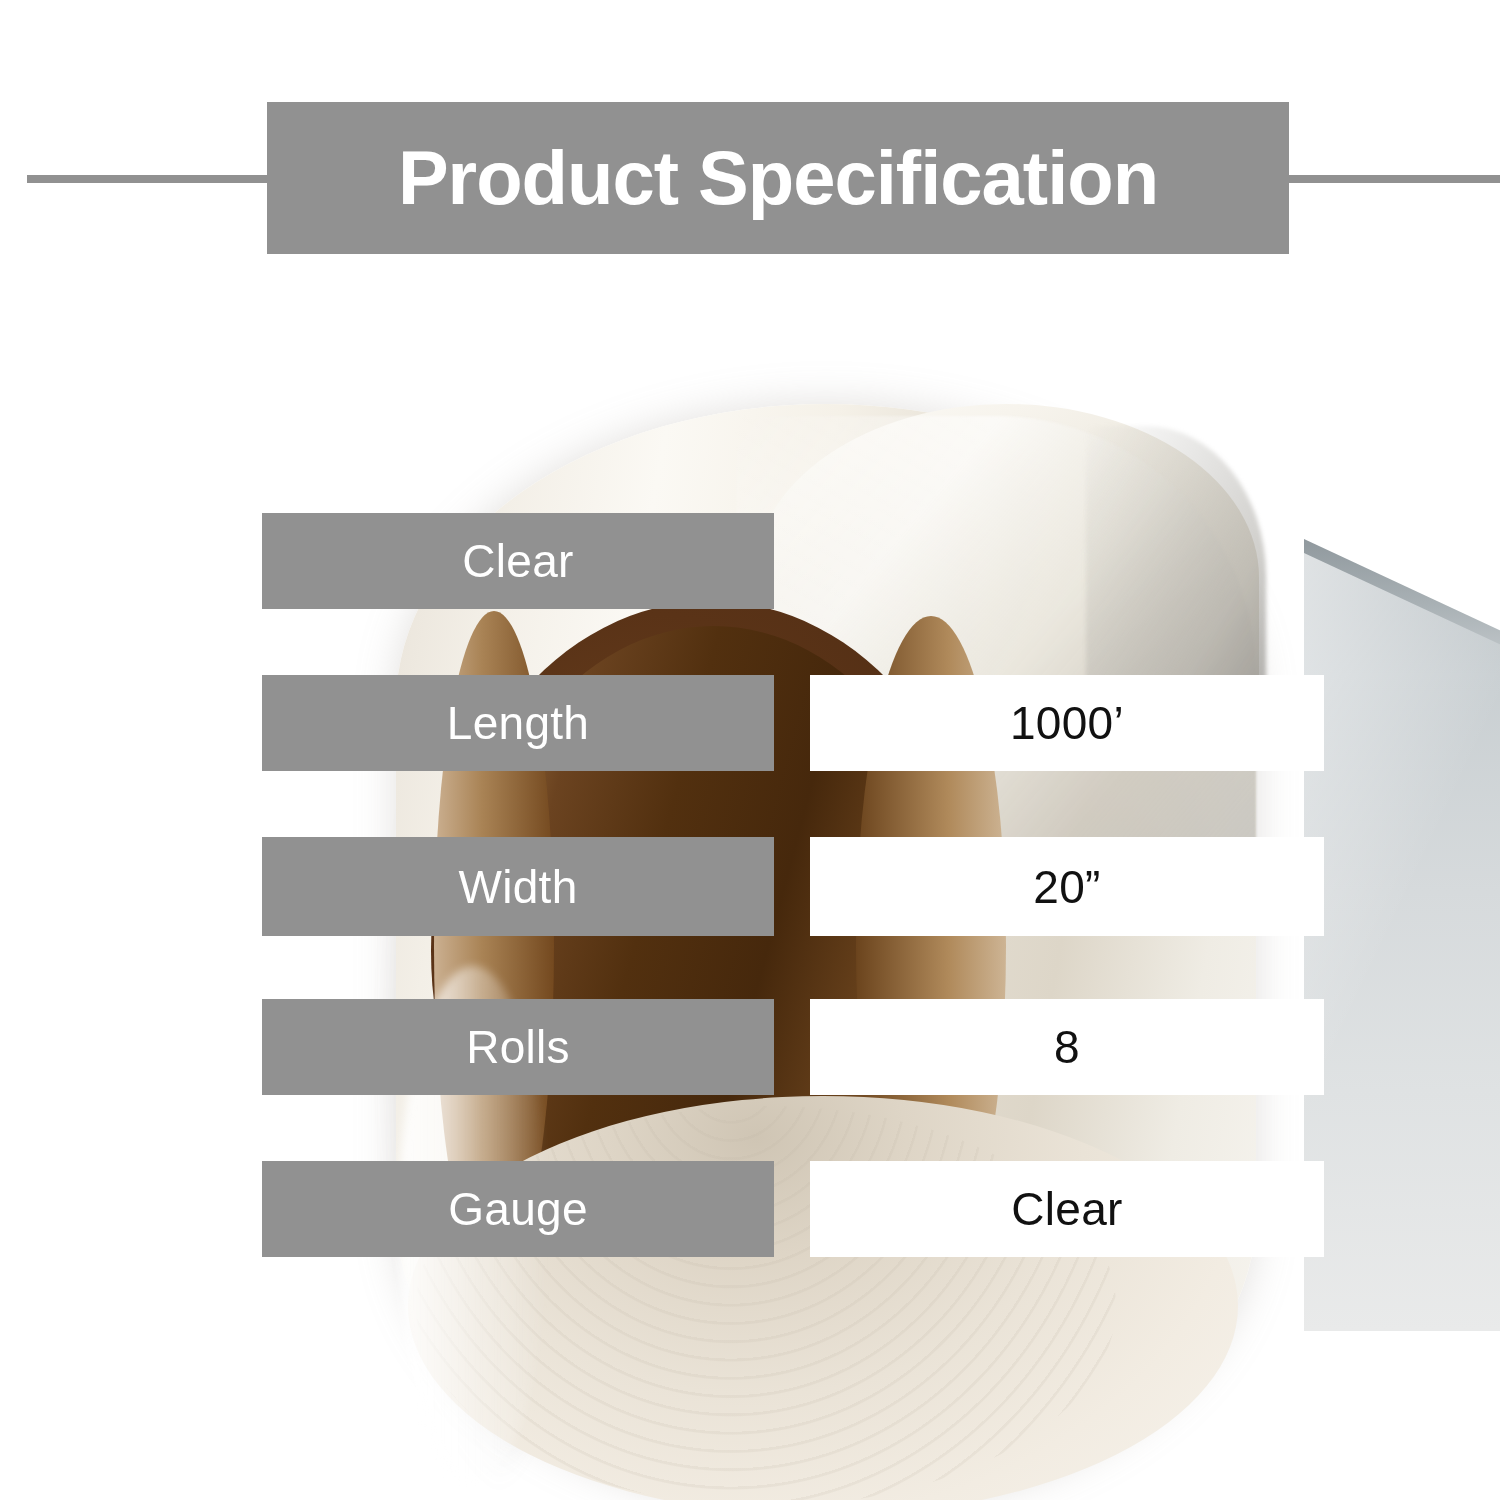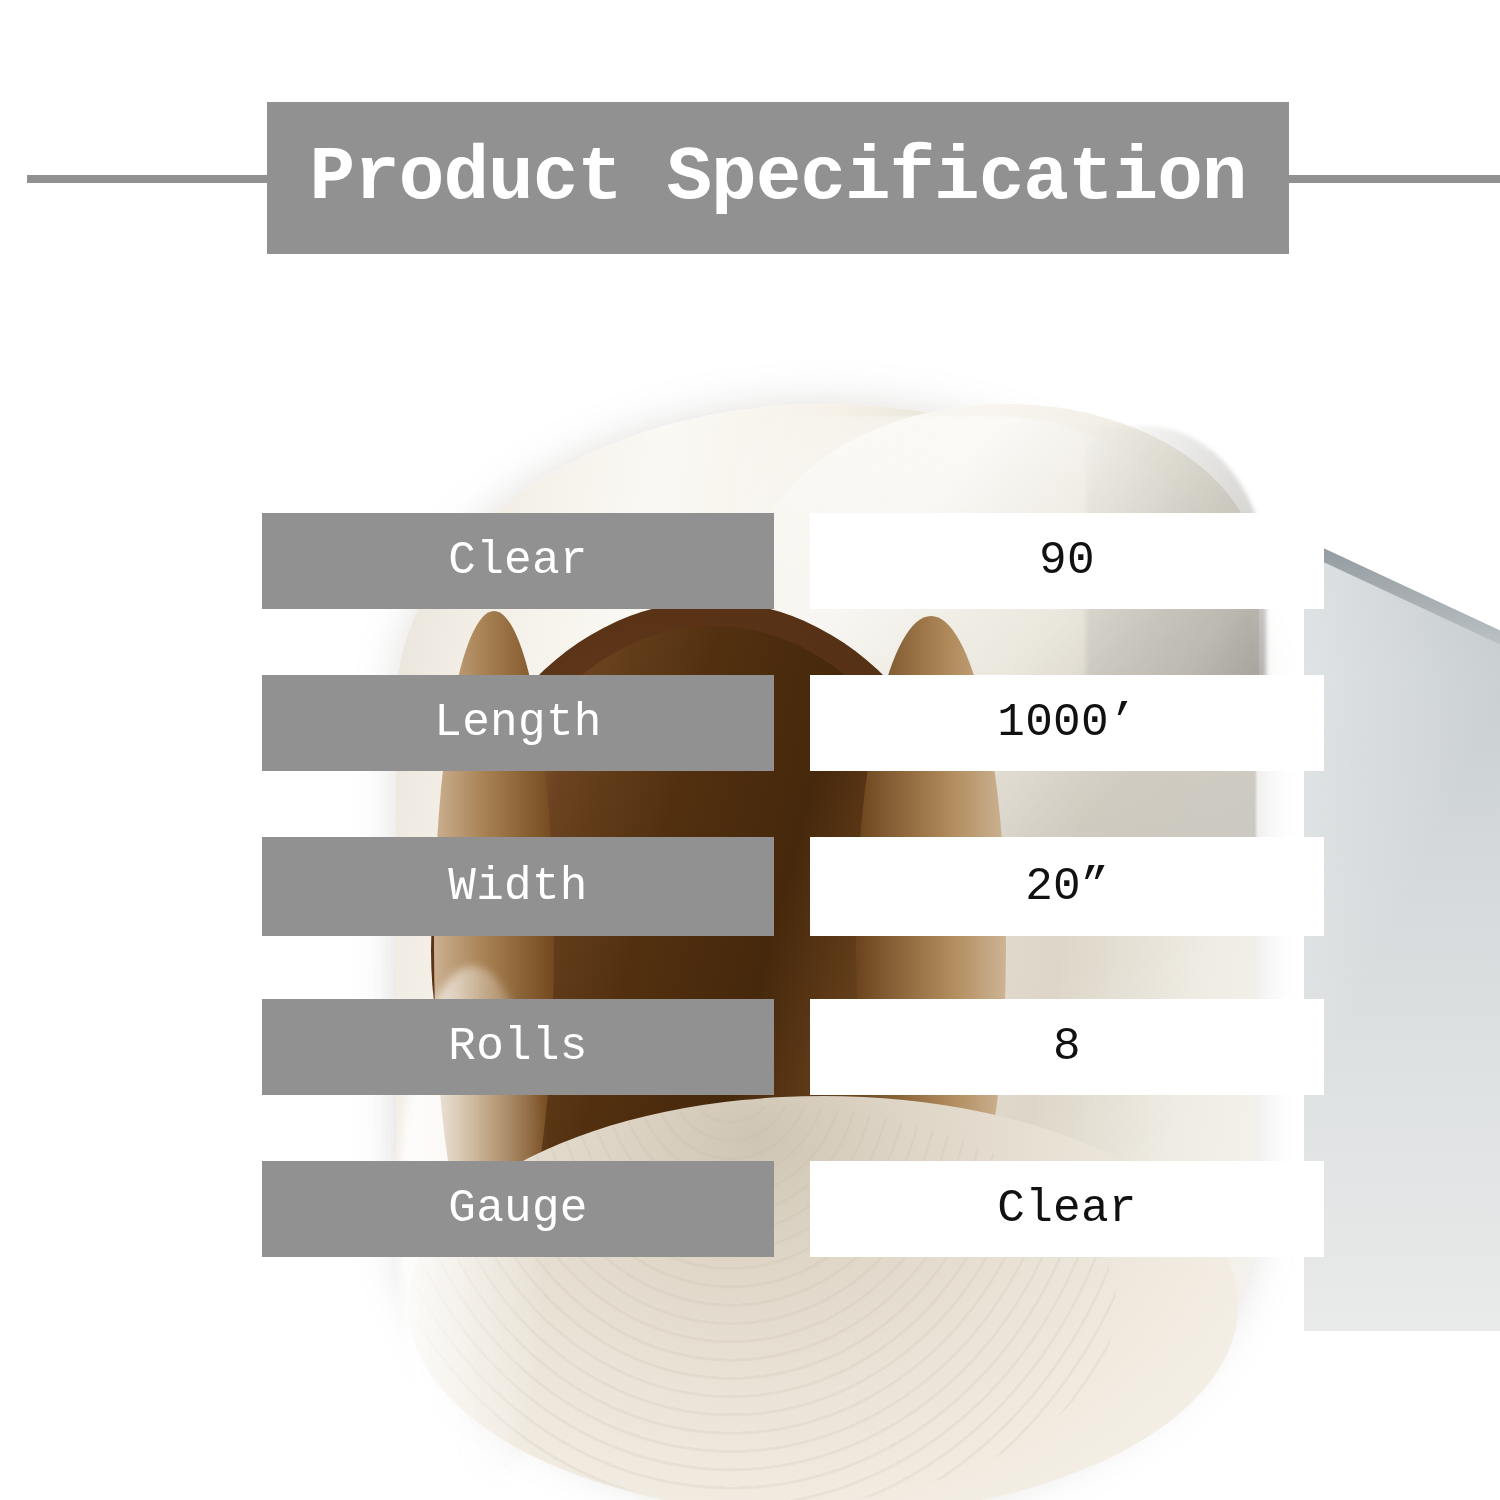--- a/index.html
+++ b/index.html
@@ -1,16 +1,16 @@
 <!DOCTYPE html>
 <html><head>
 <meta charset="utf-8">
 <title>Product Specification</title>
 <style>
-  * { margin:9px; padding:0; box-sizing:border-box;font-family:Liberation Mono, monospace; }
+  * { margin:9px; padding:0; box-sizing:border-box; }
   html,body { width:1500px; height:1500px; }
   body {
     background:#ffffff;
     font-family:"Liberation Sans", sans-serif;
     position:relative;
     overflow:hidden;
   }
 
   
   #photo {
@@ -263,21 +263,20 @@
 <div id="header-rule"></div>
 
 <div id="header-banner">
   <div id="header-title">Product Specification</div>
 </div>
 
 <div id="spec-table">
 
   <div class="spec-row r1">
     <div class="spec-label">Clear</div>
-    <div class="spec-value">90</div>
   </div>
 
   <div class="spec-row r2">
     <div class="spec-label">Length</div>
     <div class="spec-value">1000’</div>
   </div>
 
   <div class="spec-row r3">
     <div class="spec-label">Width</div>
     <div class="spec-value">20”</div>

